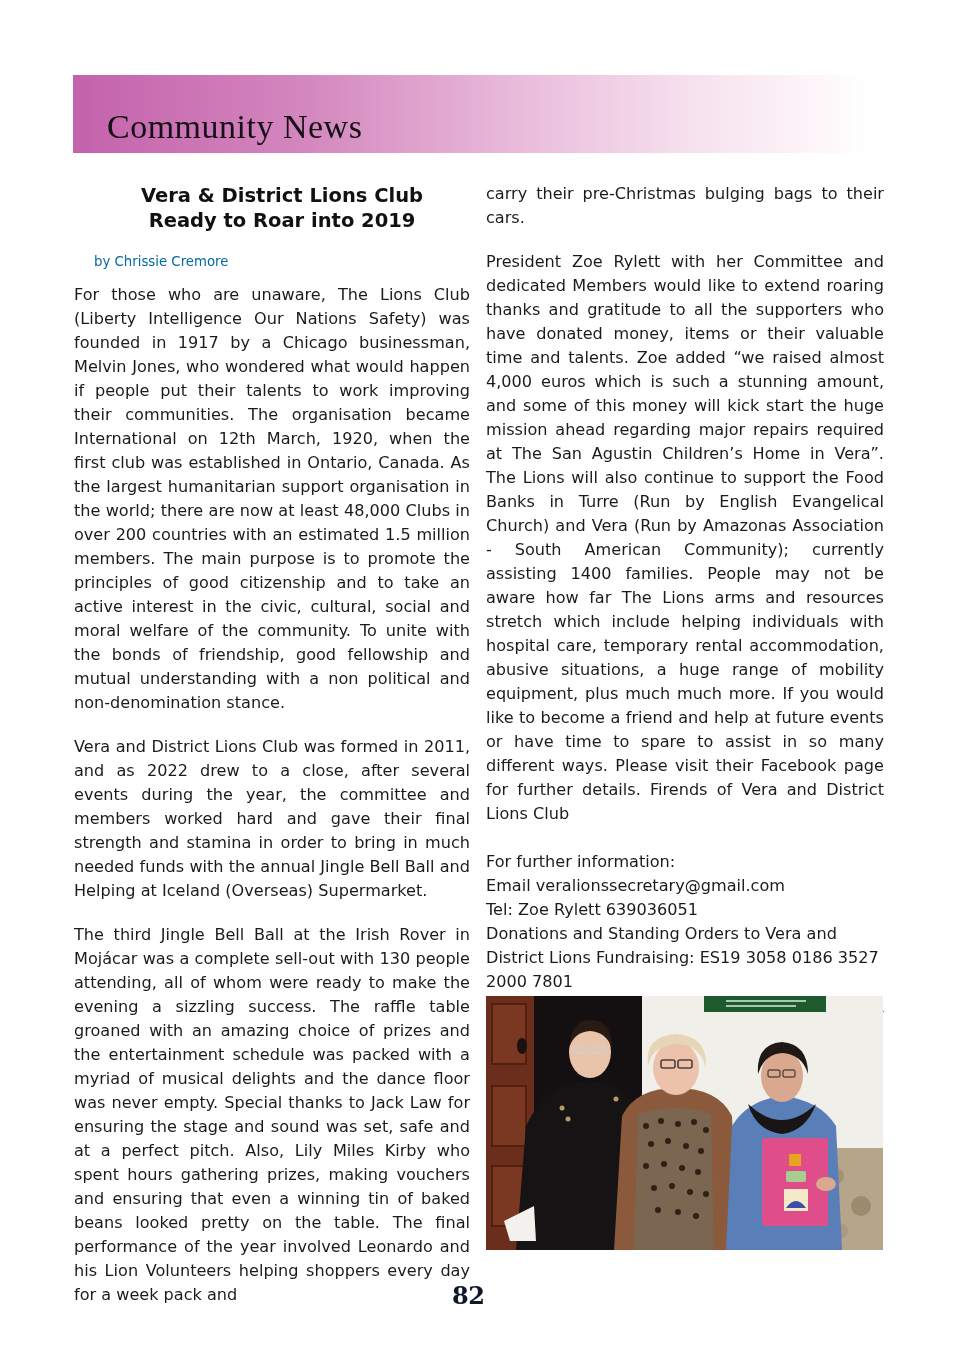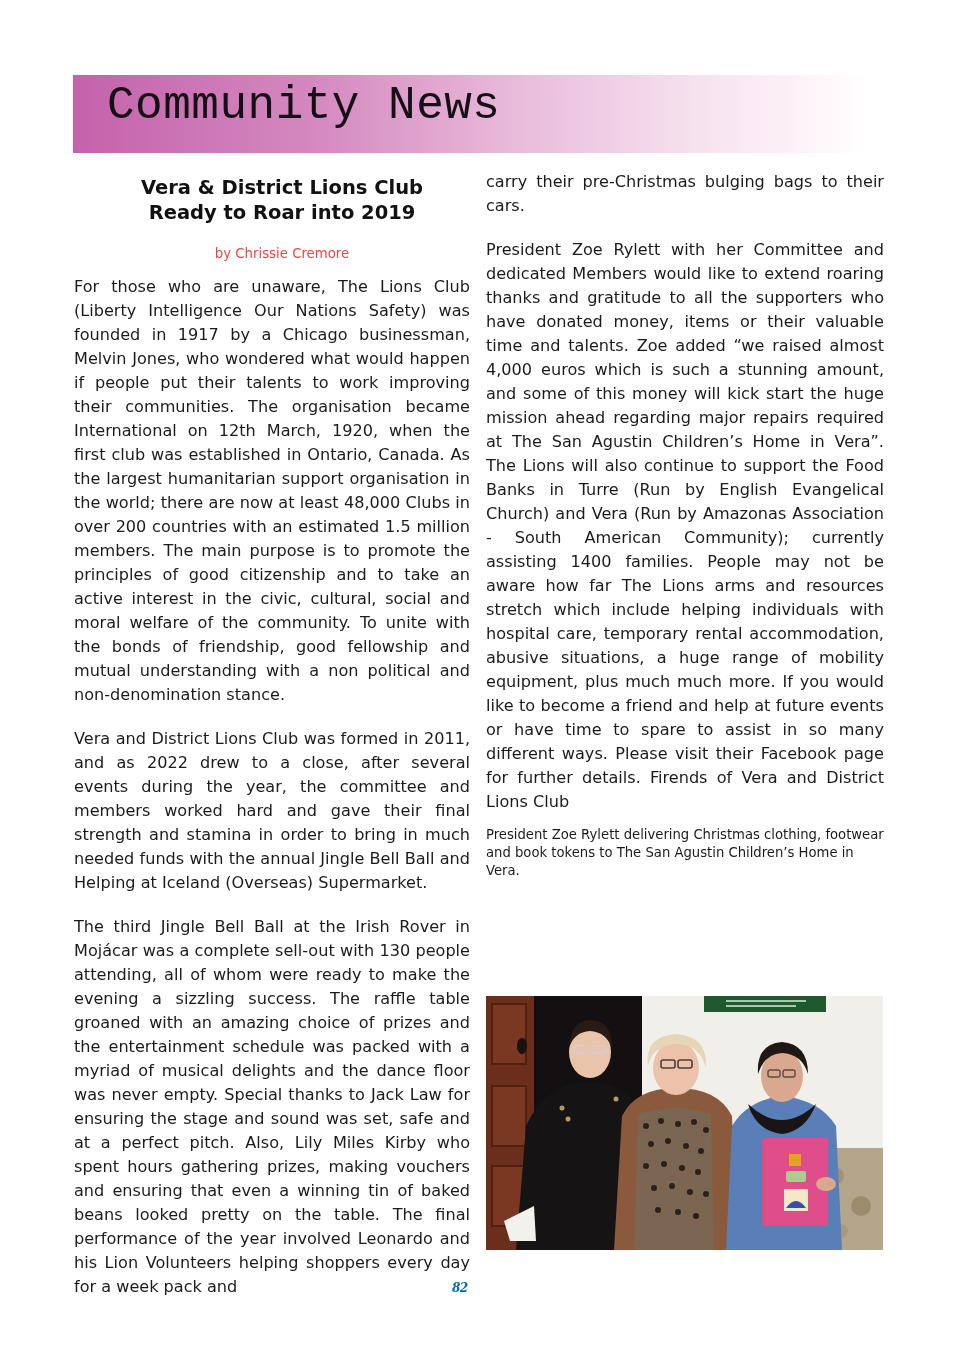--- a/index.html
+++ b/index.html
@@ -1,42 +1,42 @@
 <!DOCTYPE html>
 <html><head>
 <meta charset="utf-8">
 <style>
   html, body { margin: 0; padding: 0; background: #ffffff; }
   body { width: 958px; height: 1355px; position: relative; overflow: hidden;
          font-family: "DejaVu Sans", sans-serif; color: #1a1a1a; }
 
   .banner { position: absolute; left: 73px; top: 75px; width: 795px; height: 78px;
             background: linear-gradient(90deg, #c462ac 0%, #d488bf 30%, #e8b9da 55%, #f6e1ee 78%, #fdf3f8 92%, #ffffff 100%); }
-  .banner-title { position: absolute; left: 34px; top: 3px; font-family: Liberation Mono, monospace;
-                  font-weight: normal; font-size: 46px; letter-spacing: 0.5px; color: #151015; line-height: 56px; }
+  .banner-title { position: absolute; left: 34px; top: 24px; font-family: Liberation Serif, serif;
+                  font-weight: normal; font-size: 34px; letter-spacing: 0.5px; color: #151015; line-height: 56px; }
 
   .col { position: absolute; font-size: 16.1px; line-height: 24px; color: #1b1b1b; }
   .col-left { left: 74px; top: 175px; width: 396px; }
-  .col-right { left: 486px; top: 170px; width: 398px; }
+  .col-right { left: 486px; top: 182px; width: 398px; }
 
   .headline { text-align: center; font-family: "DejaVu Sans", sans-serif; font-weight: bold;
-              font-size: 19.5px; line-height: 25px; color: #111; margin: 0; padding-left: 20px; }
-  .byline { text-align: center; font-size: 13.3px; line-height: 18px; margin: 20px 0 12px 0; padding-left: 20px; color: #ef4444; }
+              font-size: 19.5px; line-height: 25px; color: #111; margin: 8px; padding-left: 20px; }
+  .byline { font-size: 13.3px; line-height: 18px; margin: 20px 0 12px 0; padding-left: 20px; color: #0369a1; }
 
   .para { margin: 0; text-align: justify; text-align-last: left; }
   .para + .para { margin-top: 20px; }
 
   .info { margin-top: 24px; }
   .info-line { display: block; }
   .caption { font-size: 13.2px; line-height: 18px; margin-top: 12px; color: #1b1b1b; }
 
   .photo { position: absolute; left: 486px; top: 996px; width: 397px; height: 254px; overflow: hidden; background: #e9e6df; }
 
   .page-number { position: absolute; left: 452px; top: 1281px; font-family: "DejaVu Serif", serif;
-                 font-weight: bold; font-size: 12px; color: #0369a1; letter-spacing: -0.5px; font-style: italic; }
+                 font-weight: bold; font-size: 24px; color: #0f172a; letter-spacing: -0.5px; }
 </style>
 </head>
 <body>
 
 <div class="banner">
   <div class="banner-title">Community News</div>
 </div>
 
 <div class="col col-left">
   <h1 class="headline">
@@ -46,20 +46,26 @@
   <div class="byline">by Chrissie Cremore</div>
   <p class="para">For those who are unaware, The Lions Club (Liberty Intelligence Our Nations Safety) was founded in 1917 by a Chicago businessman, Melvin Jones, who wondered what would happen if people put their talents to work improving their communities. The organisation became International on 12th March, 1920, when the first club was established in Ontario, Canada. As the largest humanitarian support organisation in the world; there are now at least 48,000 Clubs in over 200 countries with an estimated 1.5 million members. The main purpose is to promote the principles of good citizenship and to take an active interest in the civic, cultural, social and moral welfare of the community. To unite with the bonds of friendship, good fellowship and mutual understanding with a non political and non-denomination stance.</p>
   <p class="para">Vera and District Lions Club was formed in 2011, and as 2022 drew to a close, after several events during the year, the committee and members worked hard and gave their final strength and stamina in order to bring in much needed funds with the annual Jingle Bell Ball and Helping at Iceland (Overseas) Supermarket.</p>
   <p class="para">The third Jingle Bell Ball at the Irish Rover in Mojácar was a complete sell-out with 130 people attending, all of whom were ready to make the evening a sizzling success. The raffle table groaned with an amazing choice of prizes and the entertainment schedule was packed with a myriad of musical delights and the dance floor was never empty. Special thanks to Jack Law for ensuring the stage and sound was set, safe and at a perfect pitch. Also, Lily Miles Kirby who spent hours gathering prizes, making vouchers and ensuring that even a winning tin of baked beans looked pretty on the table. The final performance of the year involved Leonardo and his Lion Volunteers helping shoppers every day for a week pack and</p>
 </div>
 
 <div class="col col-right">
   <p class="para">carry their pre-Christmas bulging bags to their cars.</p>
   <p class="para">President Zoe Rylett with her Committee and dedicated Members would like to extend roaring thanks and gratitude to all the supporters who have donated money, items or their valuable time and talents. Zoe added “we raised almost 4,000 euros which is such a stunning amount, and some of this money will kick start the huge mission ahead regarding major repairs required at The San Agustin Children’s Home in Vera”. The Lions will also continue to support the Food Banks in Turre (Run by English Evangelical Church) and Vera (Run by Amazonas Association - South American Community); currently assisting 1400 families. People may not be aware how far The Lions arms and resources stretch which include helping individuals with hospital care, temporary rental accommodation, abusive situations, a huge range of mobility equipment, plus much much more. If you would like to become a friend and help at future events or have time to spare to assist in so many different ways. Please visit their Facebook page for further details. Firends of Vera and District Lions Club</p>
 
+  <div class="info">
+    <span class="info-line">For further information:</span>
+    <span class="info-line">Email veralionssecretary@gmail.com</span>
+    <span class="info-line">Tel: Zoe Rylett 639036051</span>
+    <span class="info-line">Donations and Standing Orders to Vera and District Lions Fundraising: ES19 3058 0186 3527 2000 7801</span>
+  </div>
 
   <div class="caption">President Zoe Rylett delivering Christmas clothing, footwear and book tokens to The San Agustin Children’s Home in Vera.</div>
 </div>
 
 <div class="photo">
   <svg width="397" height="254" viewBox="0 0 397 254">
 
     <rect x="0" y="0" width="397" height="254" fill="#ece9e4"></rect>
     <rect x="155" y="0" width="242" height="160" fill="#f1efea"></rect>
 

